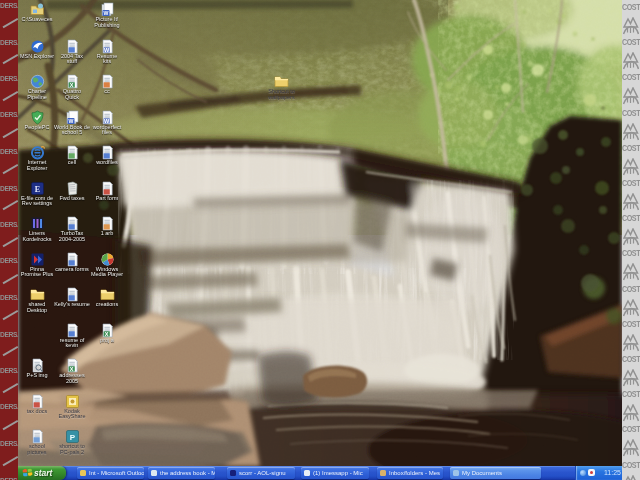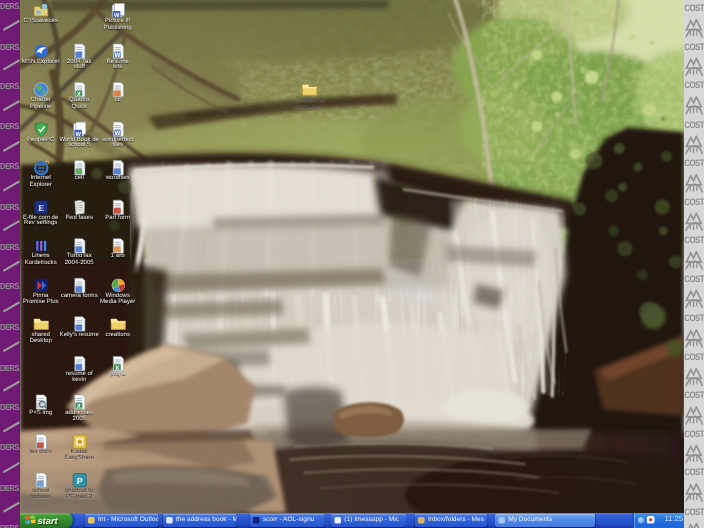--- a/index.html
+++ b/index.html
@@ -705,21 +705,21 @@
         <span class="ttx">My Documents</span>
       </div>
 <div style="position:absolute;left:557px;top:0;width:47px;height:14px;background:linear-gradient(#4d9cf0 0%,#2874e0 40%,#1d61d6 100%);border-left:1px solid #1a4ab8;box-shadow:inset 1px 0 1px rgba(255,255,255,.4);">
 <span style="position:absolute;left:4px;top:4px;width:6px;height:6px;border-radius:50%;background:radial-gradient(circle at 35% 35%,#bfe0ff,#2f7ad8);"></span>
 <span style="position:absolute;left:12px;top:3px;width:7px;height:7px;border-radius:2px;background:#f2f6fa;"></span>
 <span style="position:absolute;left:14px;top:5px;width:3px;height:3px;background:#d23c3c;border-radius:50%;"></span>
 <span style="position:absolute;right:2px;top:3px;font-size:7px;color:#cfe4ff;">11:25</span>
 </div>
 </div>
 
-<div id="wmL" style="position:absolute;left:0;top:0;width:18px;height:480px;background:#701a75;overflow:hidden;">
+<div id="wmL" style="position:absolute;left:0;top:0;width:18px;height:480px;background:#7f1d1d;overflow:hidden;">
       <div style="position:absolute;left:0;top:1px;width:18px;font-size:8px;font-weight:bold;color:#8f8f8f;letter-spacing:-0.5px;transform:scaleX(.84);transform-origin:0 0;">DERS.</div>
       <div style="position:absolute;left:2px;top:22px;width:17px;height:2.4px;background:#9b9b9b;transform:rotate(-30deg);"></div>
       <div style="position:absolute;left:0;top:38px;width:18px;font-size:8px;font-weight:bold;color:#8f8f8f;letter-spacing:-0.5px;transform:scaleX(.84);transform-origin:0 0;">DERS.</div>
       <div style="position:absolute;left:2px;top:58px;width:17px;height:2.4px;background:#9b9b9b;transform:rotate(-30deg);"></div>
       <div style="position:absolute;left:0;top:74px;width:18px;font-size:8px;font-weight:bold;color:#8f8f8f;letter-spacing:-0.5px;transform:scaleX(.84);transform-origin:0 0;">DERS.</div>
       <div style="position:absolute;left:2px;top:95px;width:17px;height:2.4px;background:#9b9b9b;transform:rotate(-30deg);"></div>
       <div style="position:absolute;left:0;top:110px;width:18px;font-size:8px;font-weight:bold;color:#8f8f8f;letter-spacing:-0.5px;transform:scaleX(.84);transform-origin:0 0;">DERS.</div>
       <div style="position:absolute;left:2px;top:132px;width:17px;height:2.4px;background:#9b9b9b;transform:rotate(-30deg);"></div>
       <div style="position:absolute;left:0;top:147px;width:18px;font-size:8px;font-weight:bold;color:#8f8f8f;letter-spacing:-0.5px;transform:scaleX(.84);transform-origin:0 0;">DERS.</div>
       <div style="position:absolute;left:2px;top:168px;width:17px;height:2.4px;background:#9b9b9b;transform:rotate(-30deg);"></div>

